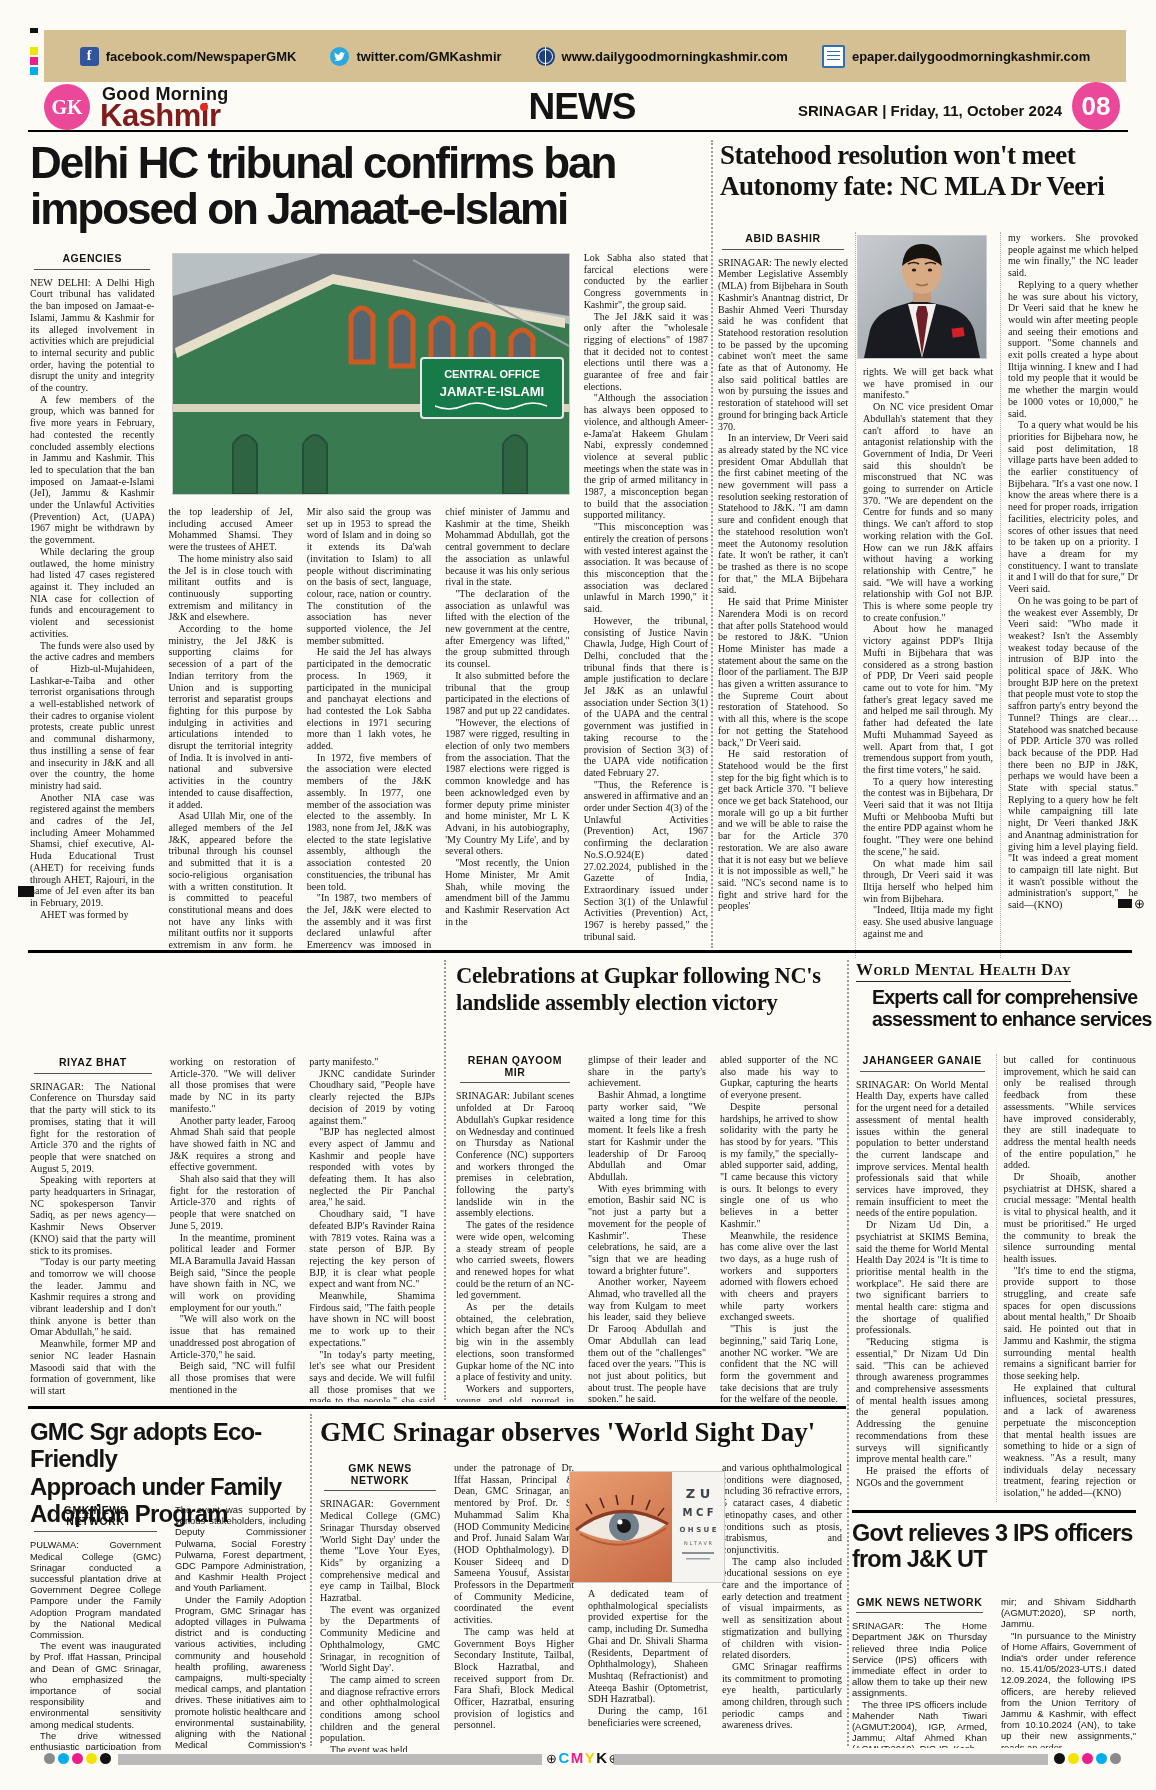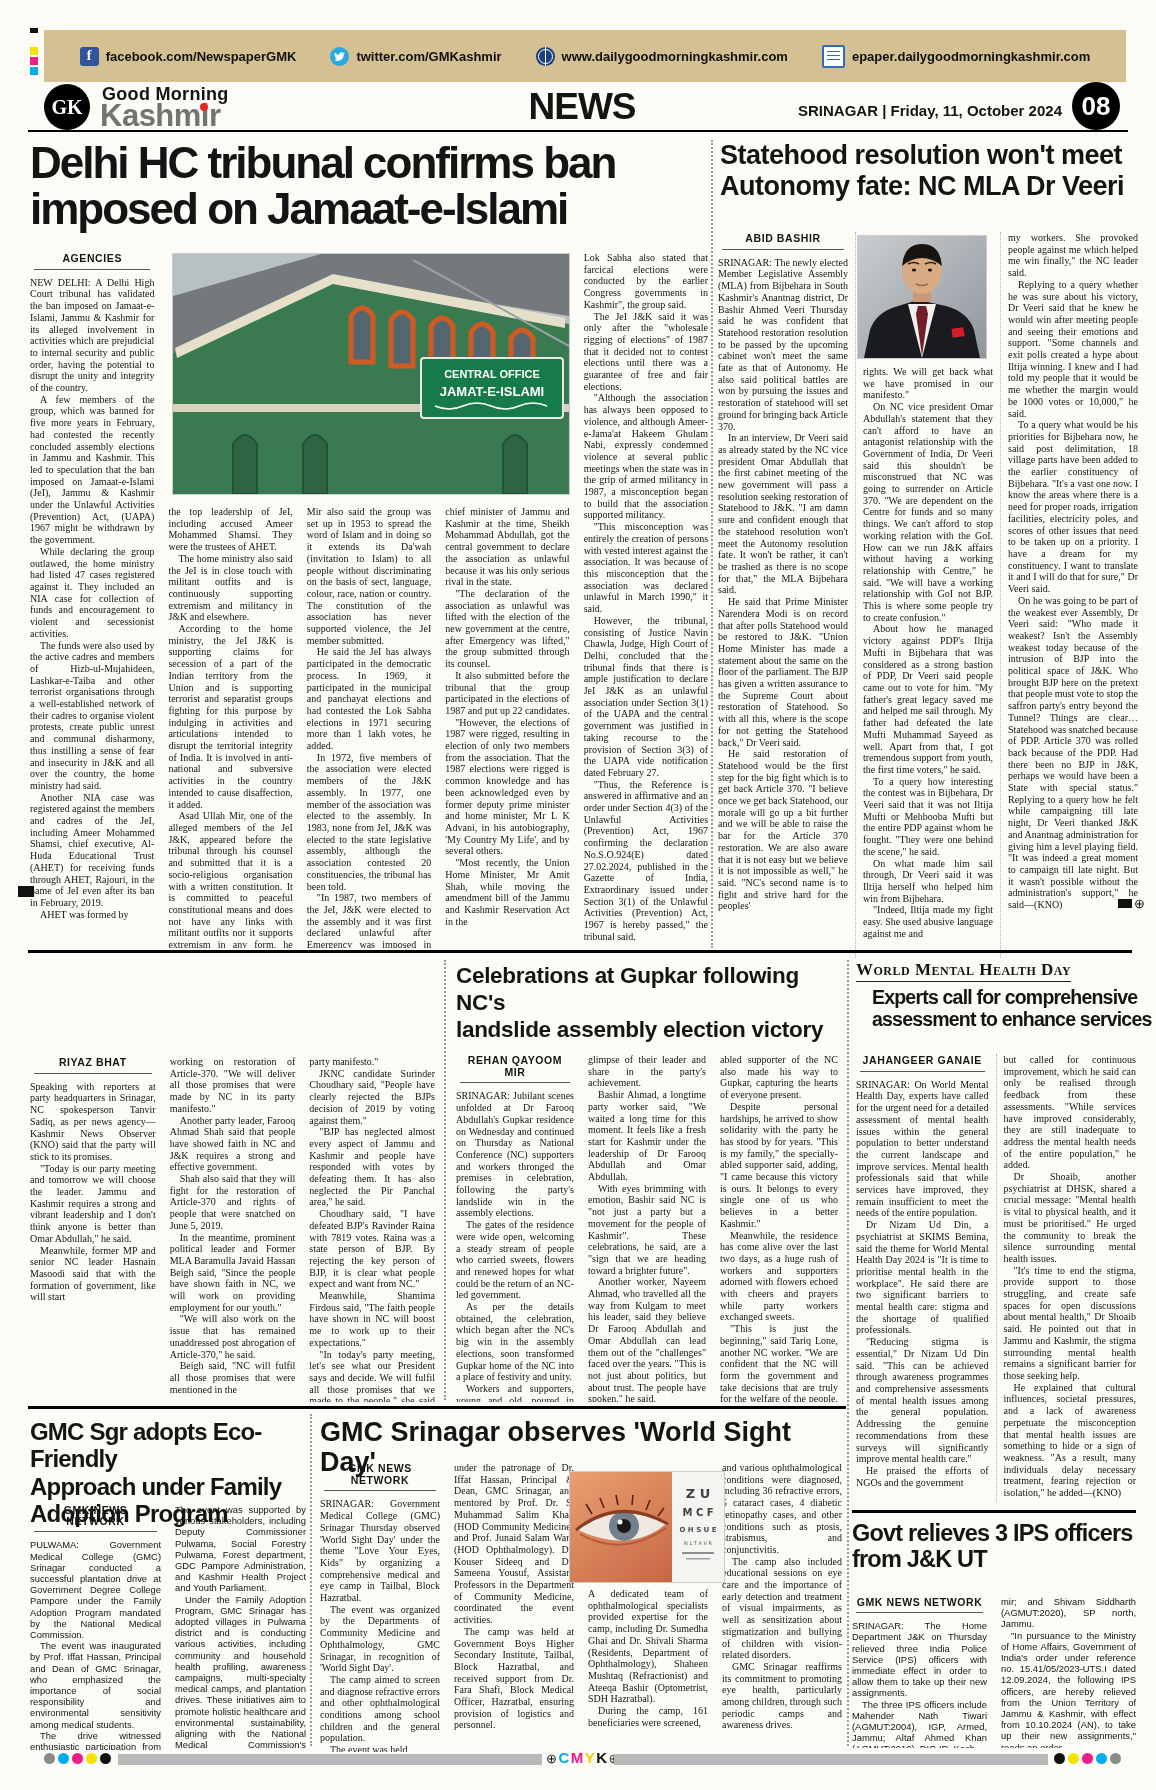--- a/index.html
+++ b/index.html
@@ -10,33 +10,33 @@
   .tb-item{display:flex;align-items:center;gap:7px;font-family:"Liberation Sans",sans-serif;font-weight:bold;font-size:13px;color:#111;}
   .ic{width:19px;height:19px;border-radius:3px;display:flex;align-items:center;justify-content:center;color:#fff;font-family:"Liberation Serif",serif;font-weight:bold;font-size:14px;flex:0 0 auto;}
   .ic-fb{background:#31549c;border-radius:3px;}
   .ic-tw{background:#2aa8e0;border-radius:50%;}
   .ic-gl{background:#1d3f7a;border-radius:50%;position:relative;overflow:hidden;}
   .ic-gl::before{content:"";position:absolute;inset:2px;border:1px solid #fff;border-radius:50%;}
   .ic-gl::after{content:"";position:absolute;left:48%;top:0;bottom:0;width:1px;background:#fff;}
   .ic-ep{background:#fff;border:2px solid #2d6fb5;border-radius:2px;position:relative;}
   .ic-ep::before{content:"";position:absolute;left:3px;right:3px;top:4px;height:1.5px;background:#2d6fb5;box-shadow:0 4px 0 #2d6fb5,0 8px 0 #2d6fb5;}
   
-  .logo-circle{border-radius:50%;background:#000000;color:#fff;display:flex;align-items:center;justify-content:center;font-family:"Liberation Serif",serif;font-weight:bold;}
+  .logo-circle{border-radius:50%;background:#ec4899;color:#fff;display:flex;align-items:center;justify-content:center;font-family:"Liberation Serif",serif;font-weight:bold;}
   .gm{font-family:"Liberation Sans",sans-serif;font-weight:bold;font-size:18px;letter-spacing:.3px;}
-  .kashmir{font-family:"Liberation Sans",sans-serif;font-weight:bold;font-size:31px;color:#737373;letter-spacing:-.5px;}
+  .kashmir{font-family:"Liberation Sans",sans-serif;font-weight:bold;font-size:31px;color:#7f1d1d;letter-spacing:-.5px;}
   .news{font-family:"Liberation Sans",sans-serif;font-weight:900;font-size:37px;letter-spacing:-1px;text-align:center;}
   .dateline{font-family:"Liberation Sans",sans-serif;font-weight:bold;font-size:15px;text-align:right;}
   .red-dot{width:8px;height:8px;border-radius:50%;background:#e02b20;}
   
   .hrule{background:#000;}
   .vdot{border-left:2px dotted #9a9a9a;width:0;}
   
   .h{white-space:pre-line;}
   .h-main{font-family:"Liberation Sans",sans-serif;font-weight:900;font-size:44px;line-height:1.04;letter-spacing:-2px;}
-  .h-serif{font-family:Liberation Sans, sans-serif;font-weight:bold;}
+  .h-serif{font-family:Liberation Serif, serif;font-weight:bold;}
   .h-sans{font-family:"Liberation Sans",sans-serif;font-weight:bold;letter-spacing:-.8px;}
   .kicker{font-family:"Liberation Serif",serif;font-variant:small-caps;font-size:17px;font-weight:bold;letter-spacing:.5px;border-bottom:1.5px solid #222;display:inline-block;padding-bottom:1px;}
   
   .body-cols{display:flex;gap:14px;overflow:hidden;}
   .col{flex:1 1 0;font-size:10px;line-height:11.7px;text-align:justify;}
   .sans-body .col{font-family:"Liberation Sans",sans-serif;font-size:9.4px;line-height:11.2px;}
   .para + .para{text-indent:10px;}
   .byline{font-family:"Liberation Sans",sans-serif;font-weight:bold;font-size:10.5px;letter-spacing:.6px;text-align:center;border-bottom:1.5px solid #555;padding:1px 0 4px;margin:0 4px 7px 4px;}
   .ruled .col + .col{border-left:1px dotted #b0b0b0;padding-left:7px;margin-left:-7px;}
   .pad-main{padding-top:254px;}
@@ -223,20 +223,21 @@
       </svg>
     </div>
   </div>
 
   <div class="abs hrule" style="left:28px;top:950px;width:1104px;height:3px;"></div>
 
   <div class="abs body-cols" style="left:30px;top:1056px;width:405px;height:346px;">
     <div class="col">
       <div class="byline">RIYAZ BHAT</div>
       <div>
+          <div class="para">SRINAGAR: The National Conference on Thursday said that the party will stick to its promises, stating that it will fight for the restoration of Article 370 and the rights of people that were snatched on August 5, 2019.</div>
           <div class="para">Speaking with reporters at party headquarters in Srinagar, NC spokesperson Tanvir Sadiq, as per news agency—Kashmir News Observer (KNO) said that the party will stick to its promises.</div>
           <div class="para">"Today is our party meeting and tomorrow we will choose the leader. Jammu and Kashmir requires a strong and vibrant leadership and I don't think anyone is better than Omar Abdullah," he said.</div>
           <div class="para">Meanwhile, former MP and senior NC leader Hasnain Masoodi said that with the formation of government, like will start</div>
         </div>
     </div>
     <div class="col">
         <div class="para">working on restoration of Article-370. "We will deliver all those promises that were made by NC in its party manifesto."</div>
         <div class="para">Another party leader, Farooq Ahmad Shah said that people have showed faith in NC and J&amp;K requires a strong and effective government.</div>
         <div class="para">Shah also said that they will fight for the restoration of Article-370 and rights of people that were snatched on June 5, 2019.</div>
         <div class="para">In the meantime, prominent political leader and Former MLA Baramulla Javaid Hassan Beigh said, "Since the people have shown faith in NC, we will work on providing employment for our youth."</div>

